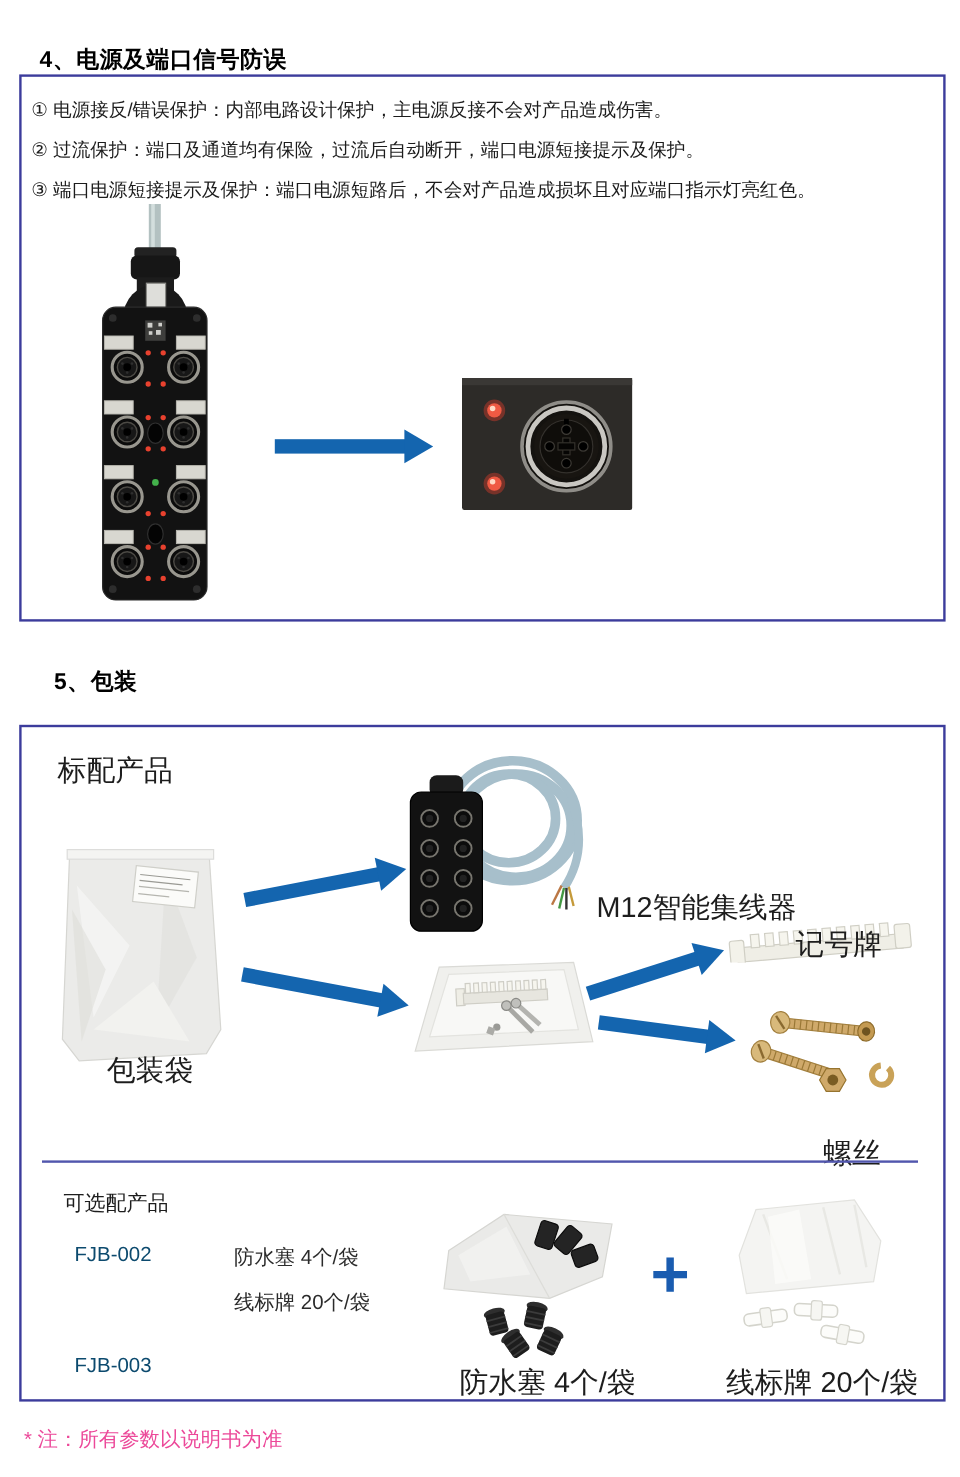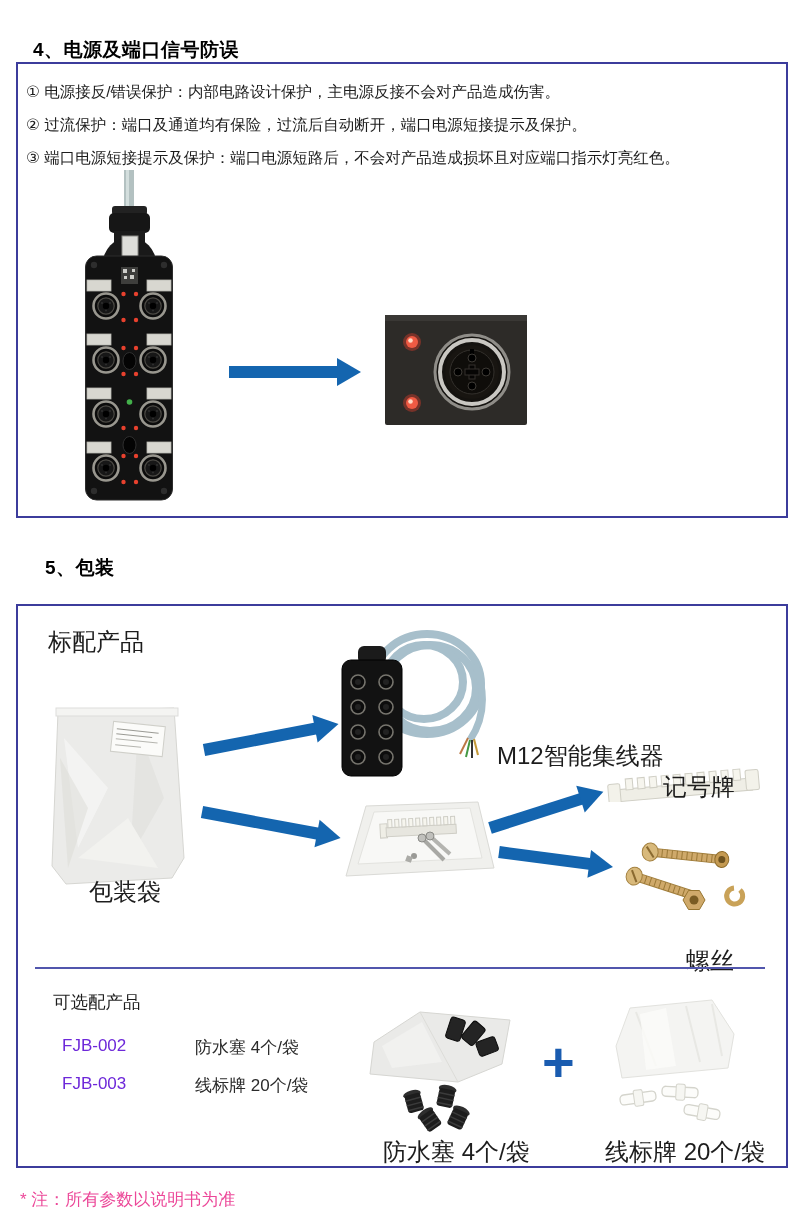--- a/index.html
+++ b/index.html
@@ -12,21 +12,21 @@
   body{
     width:800px;height:1231px;position:relative;background:#ffffff;
     font-family:"Liberation Sans","DejaVu Sans",sans-serif;color:var(--ink);
     overflow:hidden;
   }
   .abs{position:absolute;}
   .sec-title{position:absolute;font-size:19px;font-weight:bold;color:#000;letter-spacing:0.5px;margin-top:19px;}
   .rule-box{position:absolute;border:2px solid var(--border);box-sizing:border-box;background:#fff;}
   .rule-line{position:absolute;font-size:15.5px;color:#1c1c1c;white-space:nowrap;}
   .cap{position:absolute;font-size:24px;color:#1d1d1d;white-space:nowrap;}
-  .opt-model{position:absolute;font-size:17px;color:#6d28d9;}
+  .opt-model{position:absolute;font-size:17px;color:#0c4a6e;}
   .opt-desc{position:absolute;font-size:17px;color:#2b2b2b;}
   .footer-note{position:absolute;font-size:17px;color:#ec4899;}
   .divider{position:absolute;height:2px;background:var(--divider);}
   .plus-sign{position:absolute;font-size:56px;font-weight:bold;color:#1a5cb0;line-height:1;}
   
   .fat-arrow{position:absolute;height:12px;transform-origin:0 50%;}
   .fat-arrow .shaft{position:absolute;left:0;top:0;bottom:0;right:20px;background:var(--blue);}
   .fat-arrow .head{position:absolute;right:0;top:50%;transform:translateY(-50%);
     width:0;height:0;border-left:24px solid var(--blue);
     border-top:14px solid transparent;border-bottom:14px solid transparent;}
@@ -284,21 +284,21 @@
   <path d="M116 46 a8 8 0 1 0 6 2" stroke="#c9a258" stroke-width="5" fill="none"></path>
 </svg>
 <div class="cap" style="left:686px;top:945px">螺丝</div>
 
 <div class="divider" style="left:35px;top:967px;width:730px"></div>
 
 <div class="cap" style="left:53px;top:990px;font-size:17.5px">可选配产品</div>
 
 <div class="opt-model" style="left:62px;top:1036px">FJB-002</div>
 <div class="opt-desc" style="left:195px;top:1036px">防水塞 4个/袋</div>
-<div class="opt-model" style="left:62px;top:1074px">FJB-003</div>
+<div class="opt-model" style="left:62px;top:1128px">FJB-003</div>
 <div class="opt-desc" style="left:195px;top:1074px">线标牌 20个/袋</div>
 
 <svg class="abs" style="left:362px;top:1002px" width="160" height="130" viewBox="0 0 160 130">
   <defs>
     <g id="plug">
       <ellipse cx="0" cy="-8" rx="9" ry="4" fill="#2e2e2e"></ellipse>
       <rect x="-8" y="-8" width="16" height="18" rx="3" fill="#1d1d1d"></rect>
       <path d="M-8 -3 h16 M-8 2 h16 M-8 7 h16" stroke="#3b3b3b" stroke-width="1.5"></path>
     </g>
   </defs>

